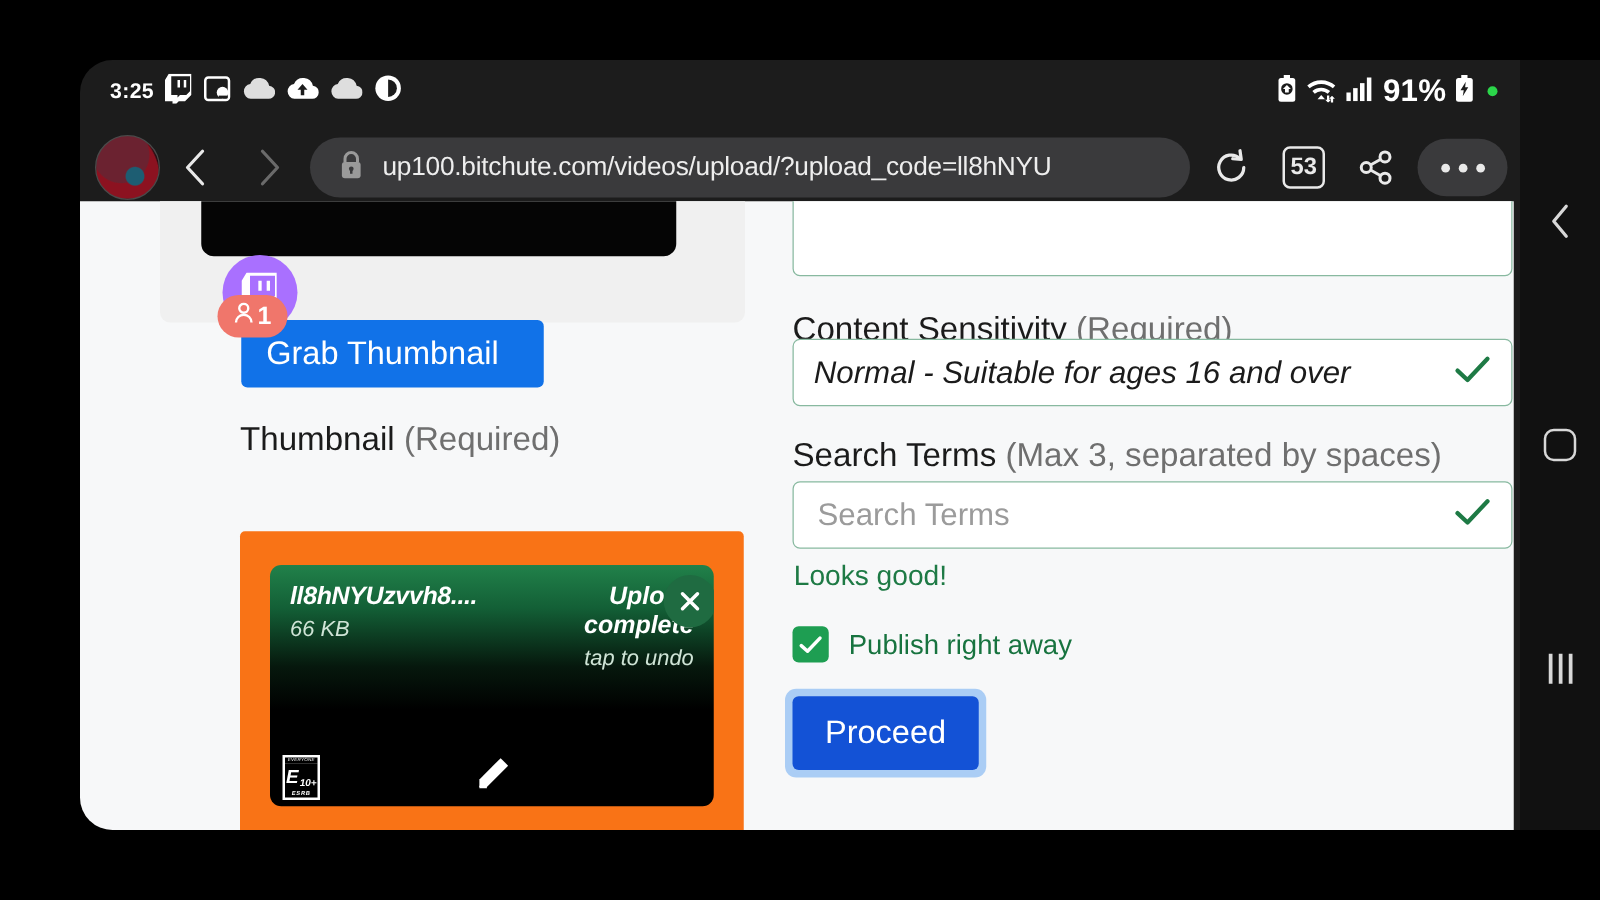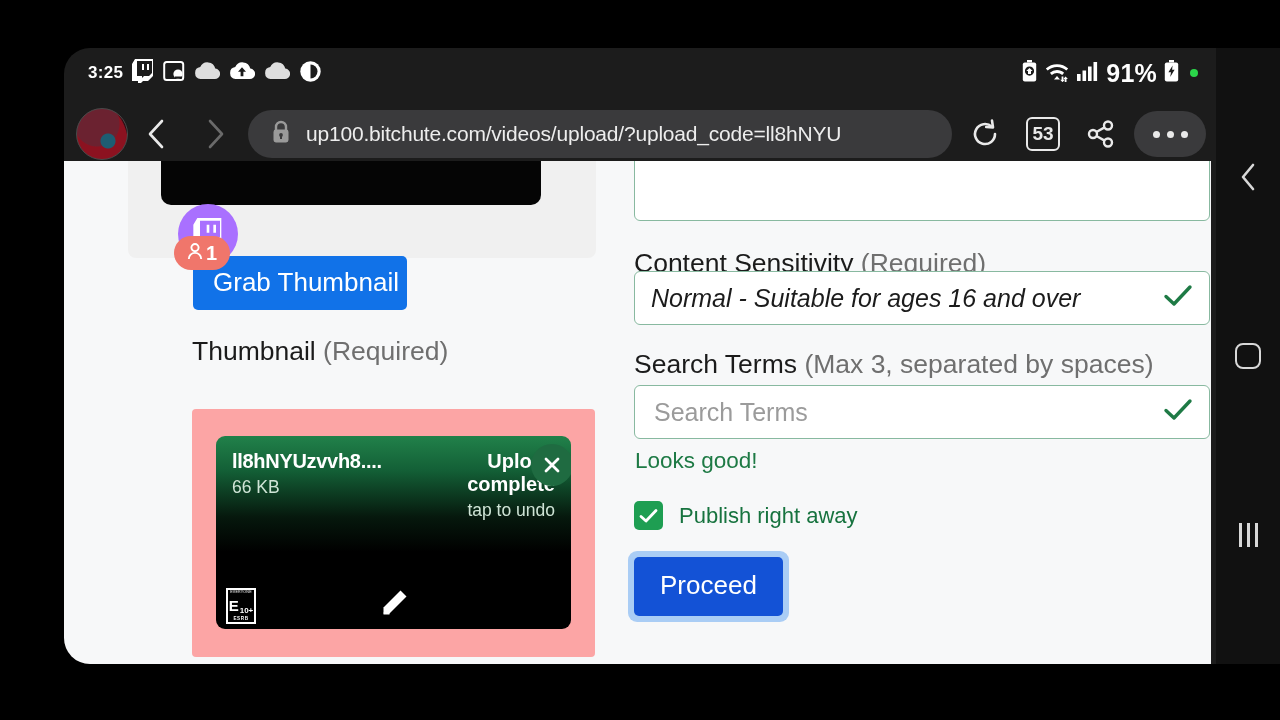--- a/index.html
+++ b/index.html
@@ -154,38 +154,39 @@
     gap: 3px; padding: 0 7px;
     color: #fff; font-size: 20px; font-weight: 600;
   }
 
   
   #grab-btn {
     position: absolute; left: 65px; top: 95px;
     background: #1172e8;
     color: #fff;
     font-size: 26px;
-    padding: 13px 8px 15px 20px;
+    padding: 13px 36px 15px 20px;
     border-radius: 5px;
     border: none;
     line-height: 1;
   }
   #thumb-label {
     position: absolute; left: 64px; top: 175px;
     font-size: 26.5px;
     color: #1b1b1b;
     white-space: nowrap;
   }
   #thumb-label .req { color: #6f6f6f; }
 
   #thumb-panel {
-    position: absolute; left: 64px; top: 248px;
+    position: absolute; left: 64px; top: 264px;
     width: 403px; height: 248px;
-    background: #fca5a5;
+    background: #f97316;
     border-radius: 4px;
+    font-style: italic;
   }
   #upload-card {
     position: absolute; left: 24px; top: 27px;
     width: 355px; height: 193px;
     border-radius: 9px;
     overflow: hidden;
     background:
       linear-gradient(180deg, #1e7a45 0%, #15past 0%, #0a0a0a 46%, #000 100%);
     background-image: linear-gradient(180deg, #21814a 0%, #135f36 18%, #06180d 42%, #000000 60%, #000000 100%);
   }

